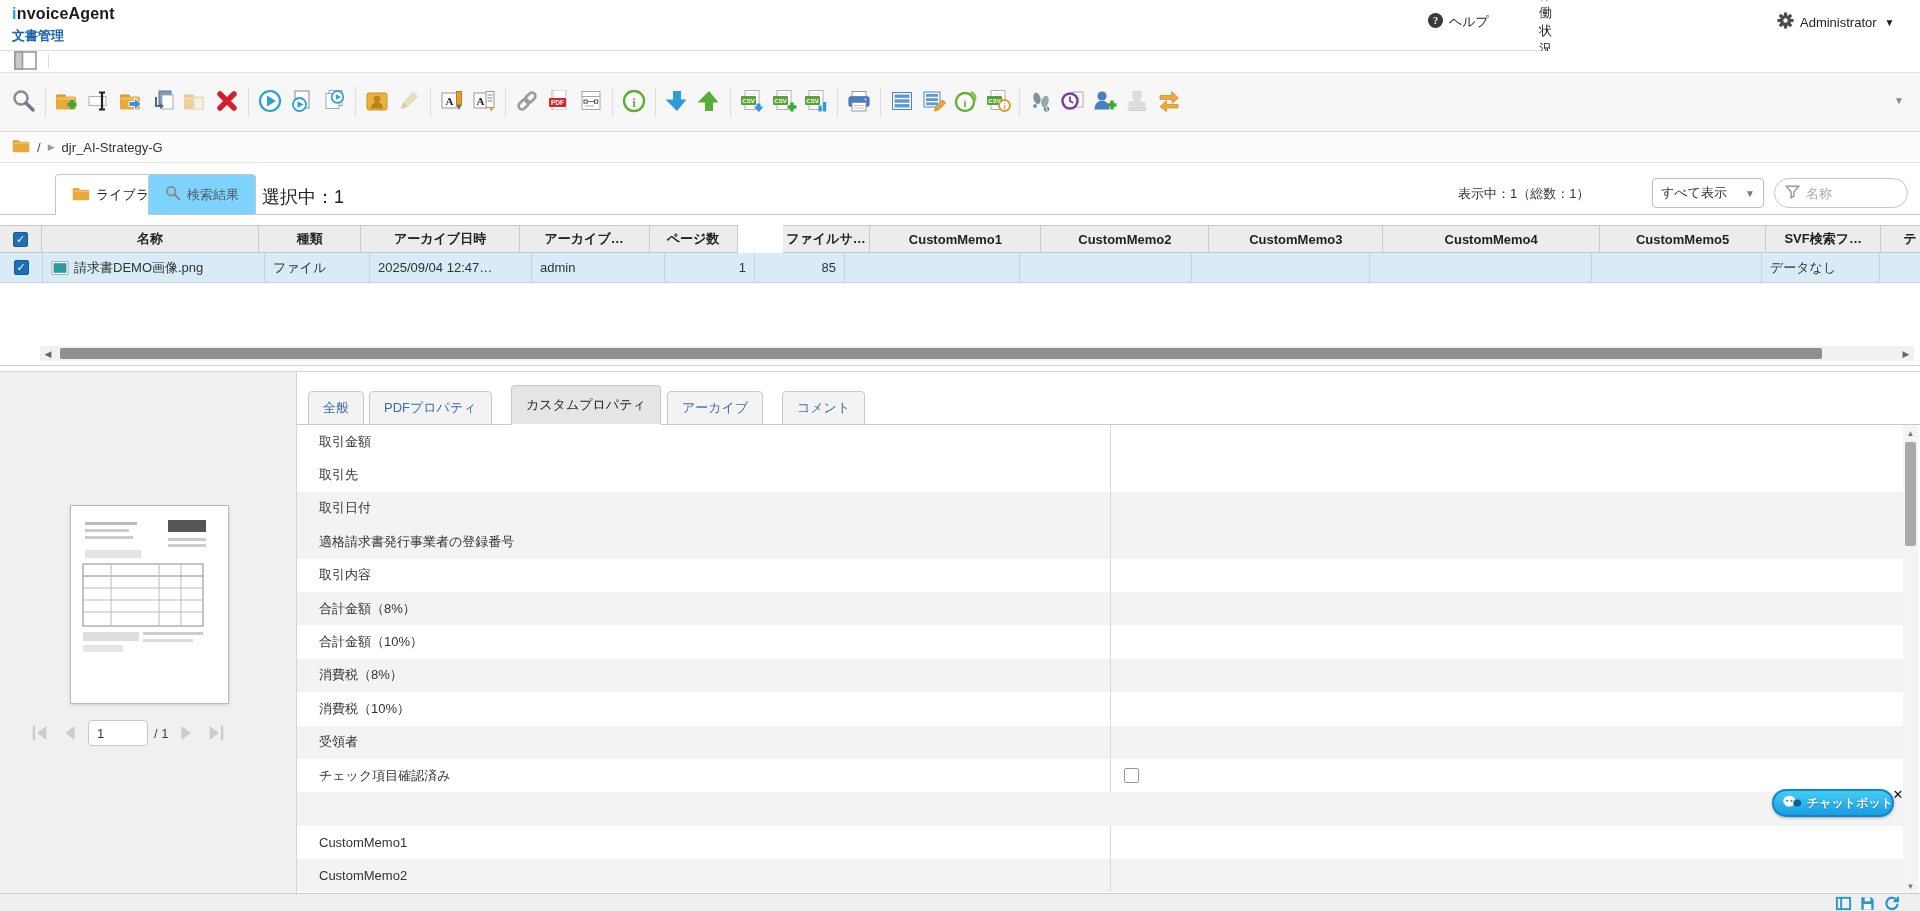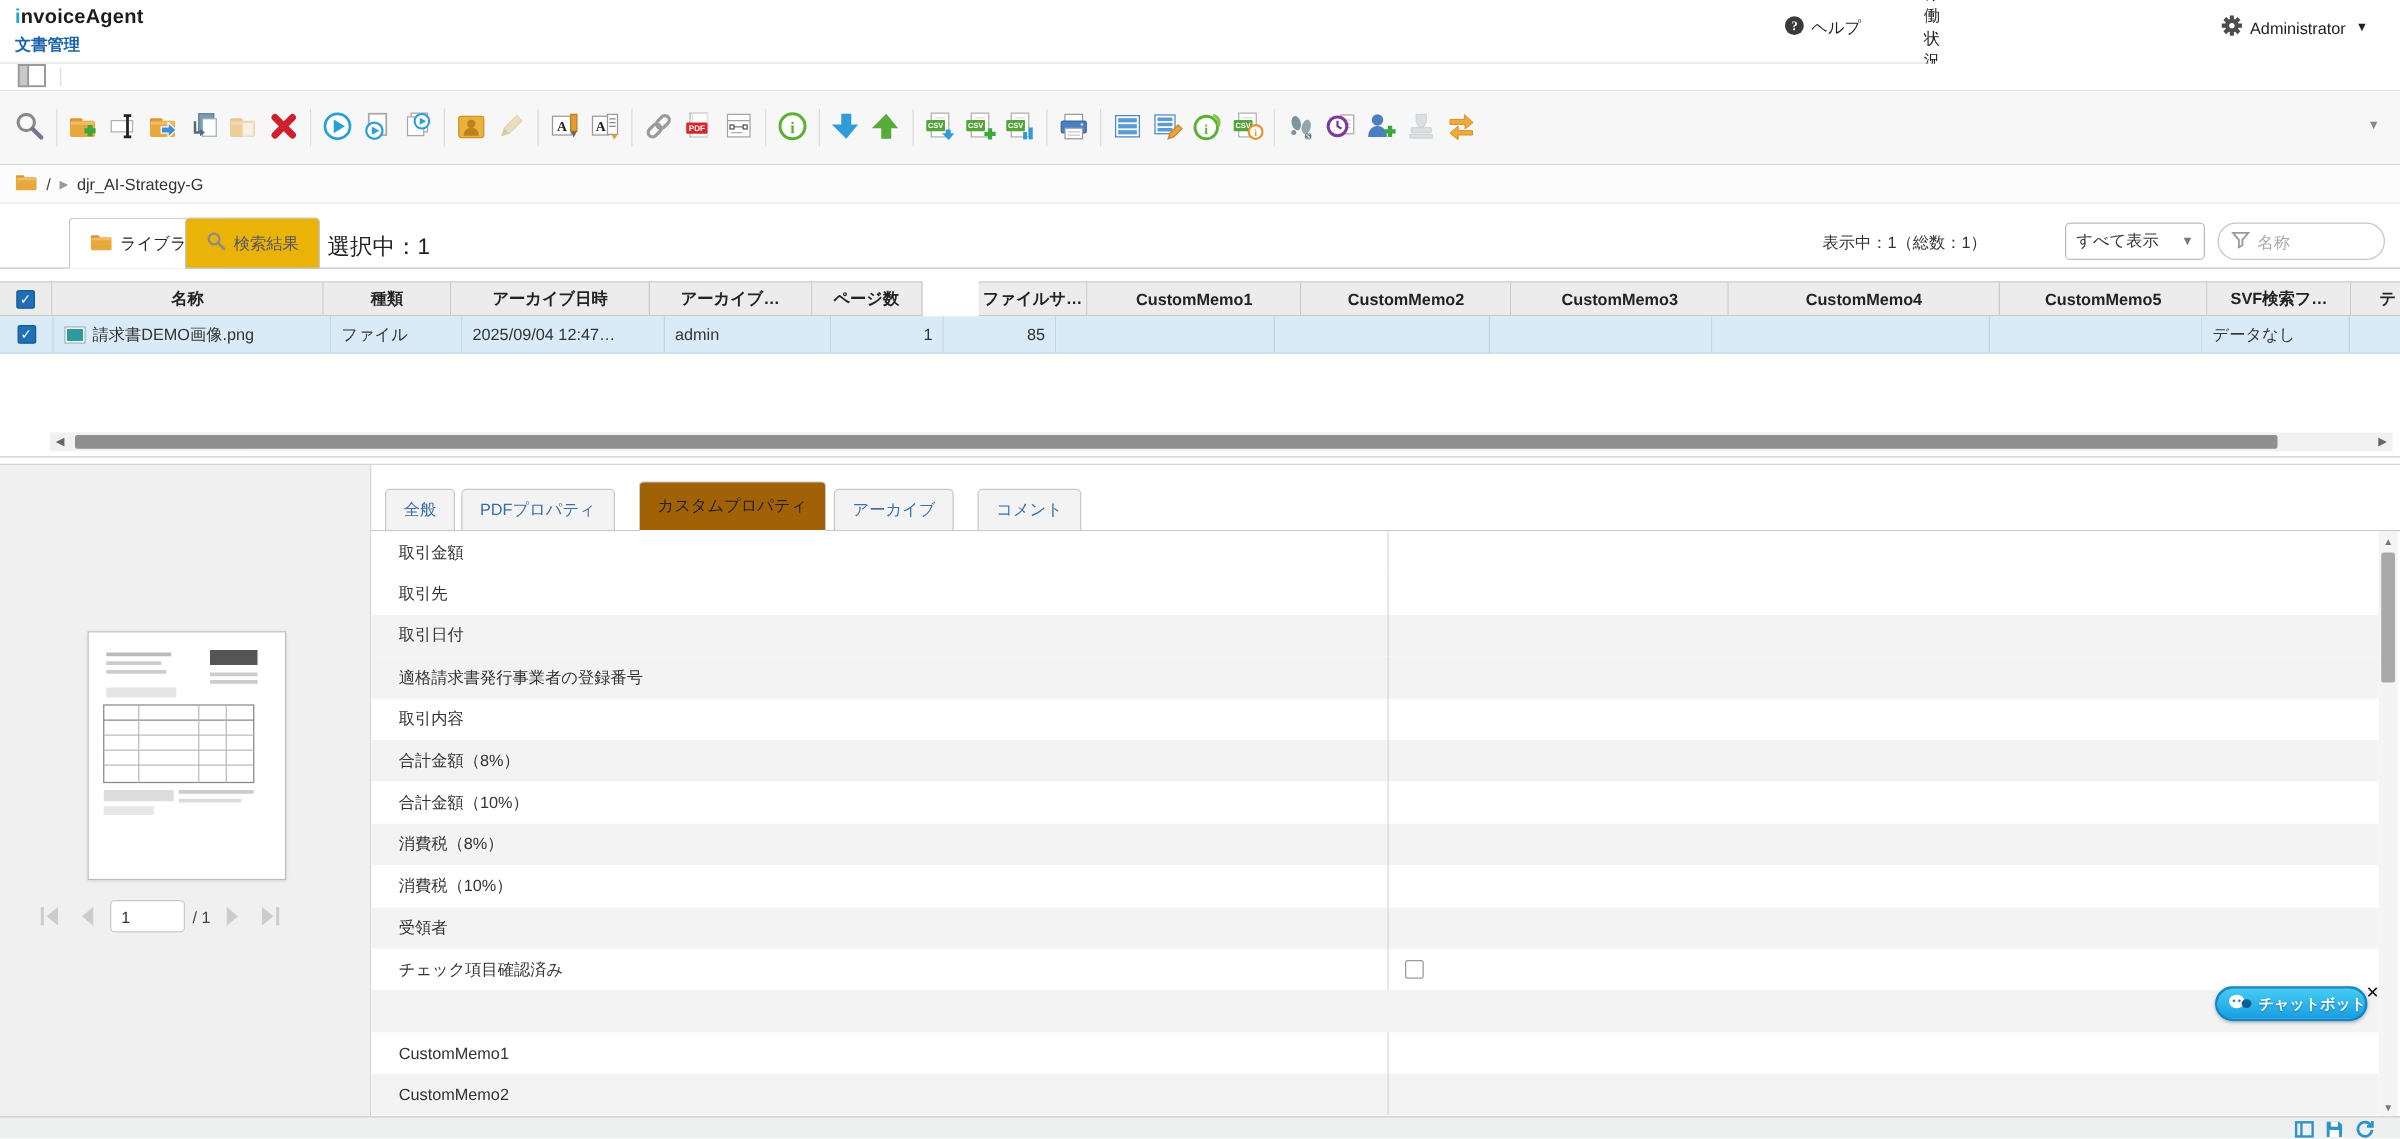--- a/index.html
+++ b/index.html
@@ -31,21 +31,21 @@
   
   #bc { left:0; top:132px; width:1920px; height:31px; background:#fcfcfc; border-bottom:1px solid #e3e3e3; display:flex; align-items:center; padding-left:12px; gap:7px;}
   #bc .sep { font-size:9px; color:#999; }
   #bc .slash { color:#444; }
   #bc .name { color:#333; }
 
   
   #strip { left:0; top:163px; width:1920px; height:52px; background:#fff; border-bottom:1px solid #c5c5c5;}
   .ltab { position:absolute; bottom:-1px; height:41px; display:flex; align-items:center; gap:6px; padding:0 16px; border:1px solid #c5c5c5; border-radius:4px 4px 0 0; font-size:13px; cursor:pointer;}
   #tab-library { left:55px; background:#fff; border-bottom:1px solid #fff; color:#222;}
-  #tab-search  { left:148px; background:#eab308; color:#556;text-align:center; }
+  #tab-search  { left:148px; background:#7dd3fc; color:#556;text-align:center; }
   #selcount { left:262px; top:22px; font-size:18px; color:#222;}
   #showing { left:1458px; top:22px; font-size:13px; color:#333;}
   #viewsel { left:1652px; top:15px; width:112px; height:30px; background:#fff; border:1px solid #bdbdbd; border-radius:4px; display:flex; align-items:center; justify-content:space-between; padding:0 8px; cursor:pointer;}
   #viewsel .caret { font-size:10px; color:#777; }
   #namefilter { left:1774px; top:15px; width:134px; height:30px; background:#fff; border:1px solid #c7c7c7; border-radius:15px; display:flex; align-items:center; padding:0 10px; gap:6px;}
   #namefilter input { border:none; outline:none; width:90px; font-size:13px; font-family:inherit; color:#333; background:transparent;}
   #namefilter input::placeholder { color:#aaa; }
 
   
   #grid { left:0; top:225px; width:1920px; height:141px; background:#fff; border-bottom:1px solid #cfcfcf; overflow:hidden;}
@@ -66,21 +66,21 @@
   #leftpane { left:0; top:0; width:297px; height:522px; background:#f0f0f0; border-right:1px solid #d5d5d5;}
   #thumb { left:70px; top:133px; width:159px; height:199px; background:#fff; border:1px solid #bbb; box-shadow:0 1px 3px rgba(0,0,0,.15); cursor:pointer;}
   #pager { left:28px; top:346px; width:245px; height:30px; display:flex; align-items:center; gap:6px;}
   .pg-btn { width:24px; height:24px; display:flex; align-items:center; justify-content:center; cursor:default;}
   #pg-input { width:60px; height:26px; border:1px solid #c9c9c9; border-radius:4px; background:#fff; text-align:left; padding:0 8px; font-size:13px; font-family:inherit; color:#333; outline:none;}
   #pg-total { color:#444; }
 
   
   #dtabs { position:absolute; left:297px; top:10px; width:1623px; height:43px; border-bottom:1px solid #c9c9c9;}
   .dtab { position:absolute; bottom:-1px; height:34px; display:flex; align-items:center; padding:0 14px; border:1px solid #c9c9c9; border-radius:4px 4px 0 0; background:#f3f3f3; color:#3a6ea5; font-size:13px; cursor:pointer; margin-right:6px;}
-  .dtab.active { background:#a16207; color:#222; border-bottom:1px solid #fff; height:40px;}
+  .dtab.active { background:#e5e5e5; color:#222; border-bottom:1px solid #fff; height:40px;}
 
   
   #props { left:297px; top:53px; width:1606px; height:469px; overflow:hidden; background:#fff;}
   .prow { display:flex; width:100%; height:33.4px;padding-left:11px; }
   .prow.alt { background:#f3f3f3; }
   .prow .plabel { width:803px; display:flex; align-items:center; padding-left:11px; color:#333; border-right:1px solid #d9d9d9;}
   .prow .pvalue { flex:1; display:flex; align-items:center; padding-left:13px;}
 
   
   #vscroll { left:1903px; top:53px; width:15px; height:469px; background:#f4f4f4;}

